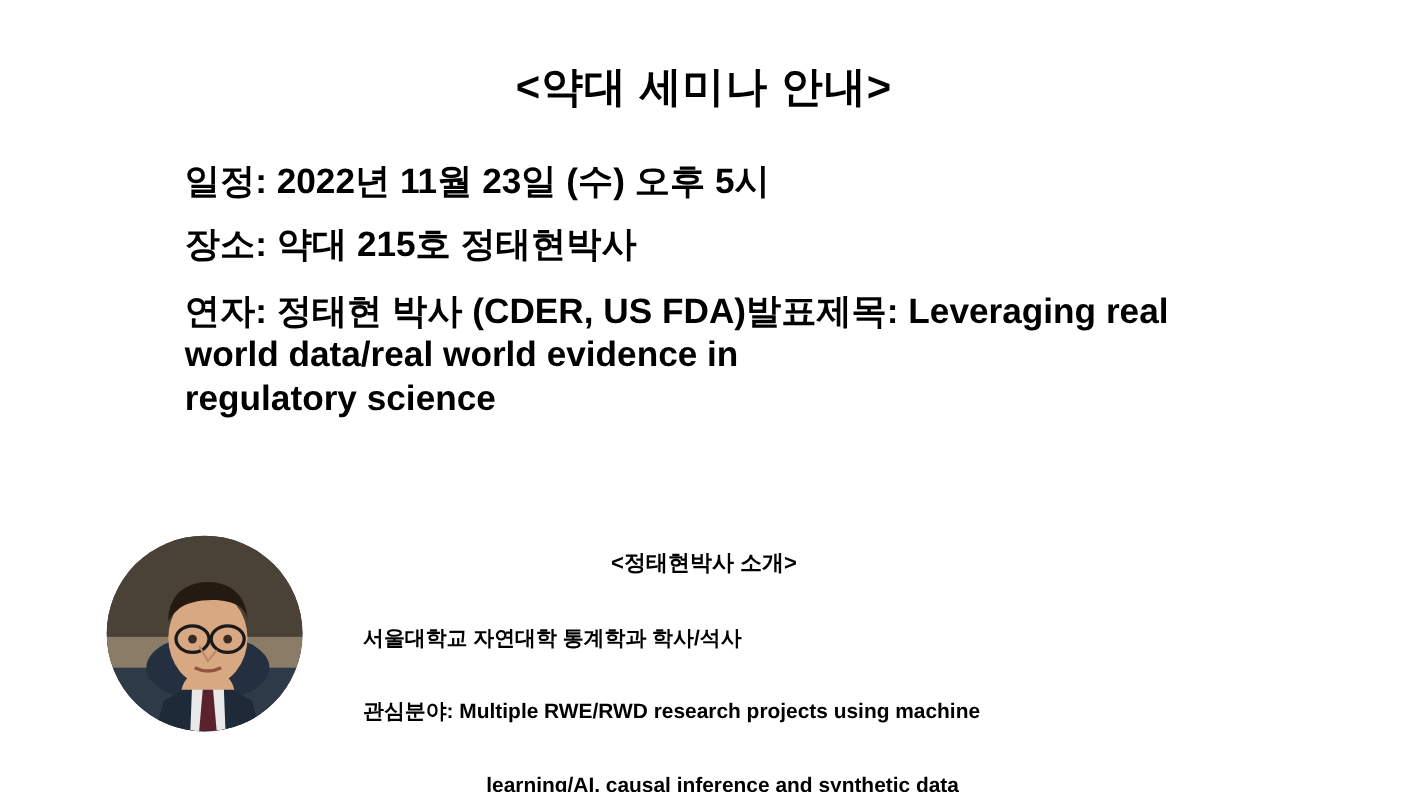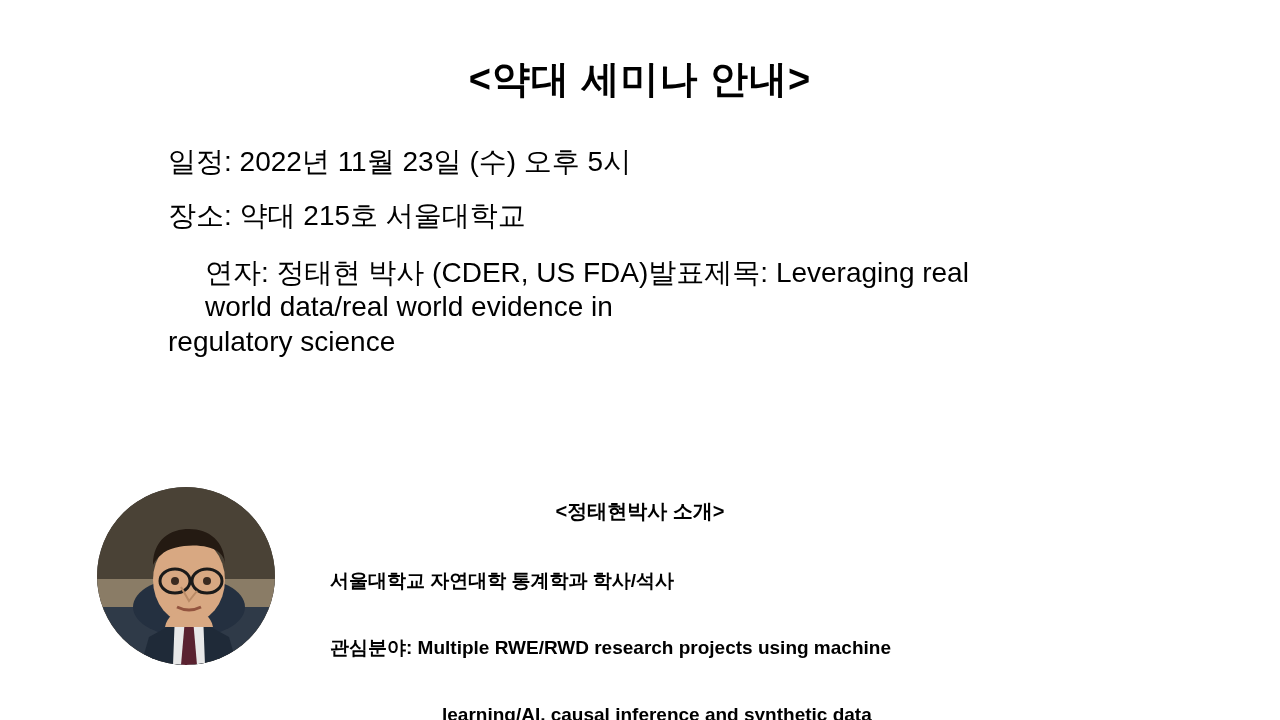--- a/index.html
+++ b/index.html
@@ -30,30 +30,29 @@
     font-weight: bold;
     letter-spacing: 1px;
   }
   .details {
     position: absolute;
     top: 148px;
     left: 168px;
     width: 940px;
   }
   .detail-line {
-    font-size: 28px;
-    font-weight: normal;
+    font-size: 32px;
+    font-weight: bold;
     line-height: 1.0;
     margin-bottom: 26px;
     white-space: pre-wrap;
   }
   .detail-line.wrap {
     line-height: 1.23;
     margin-bottom: 0;
-    margin-left: 37px;
   }
   .detail-line.center {
     width: 580px;
     margin-left: 0;
   }
   .bio-heading {
     position: absolute;
     top: 474px;
     left: 0;
     width: 1280px;
@@ -95,21 +94,21 @@
 </style>
 </head>
 <body>
 
 <div class="slide">
 
   <div class="title">&lt;약대 세미나 안내&gt;</div>
 
   <div class="details">
     <div class="detail-line">일정: 2022년 11월 23일 (수) 오후 5시</div>
-    <div class="detail-line">장소: 약대 215호 서울대학교</div>
+    <div class="detail-line">장소: 약대 215호 정태현박사</div>
     <div class="detail-line wrap">연자: 정태현 박사 (CDER, US FDA)발표제목: Leveraging real</div>
     <div class="detail-line wrap">world data/real world evidence in</div>
     <div class="detail-line wrap center">regulatory science</div>
   </div>
 
   <div class="bio-heading">&lt;정태현박사 소개&gt;</div>
 
   <div class="photo">
     <svg width="178" height="178" viewBox="0 0 178 178">
       <defs>

